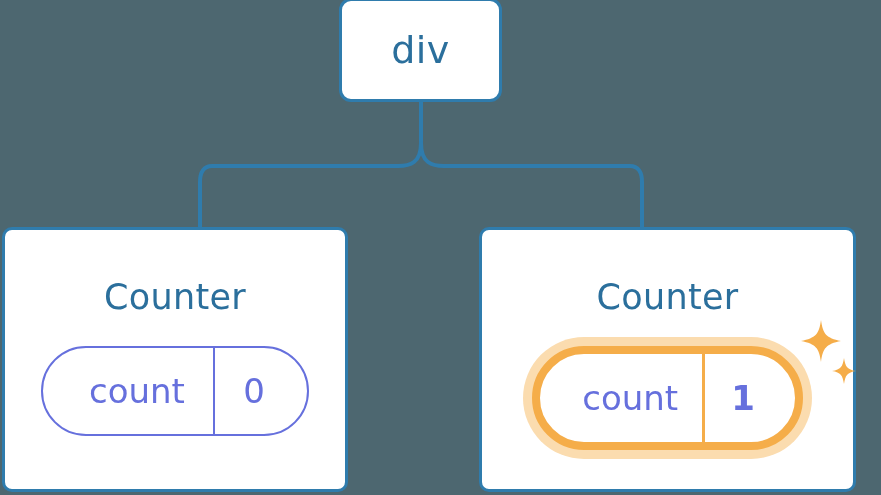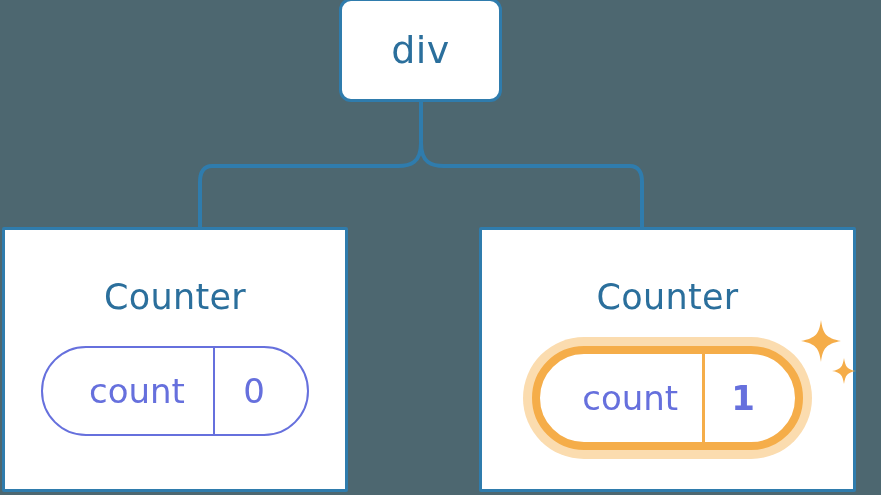--- a/index.html
+++ b/index.html
@@ -48,21 +48,21 @@
     color: #2b6f9c;
     font-size: 38px;
     line-height: 1;
     letter-spacing: 0.5px;
   }
   
   .card {
     position: absolute;
     background: #ffffff;
     border: 3px solid #2f7cad;
-    border-radius: 2px;
+    border-radius: 10px;
     box-sizing: border-box;
     display: flex;
     flex-direction: column;
     align-items: center;
   }
   .card-left {
     left: 2px;
     top: 227px;
     width: 346px;
     height: 265px;

